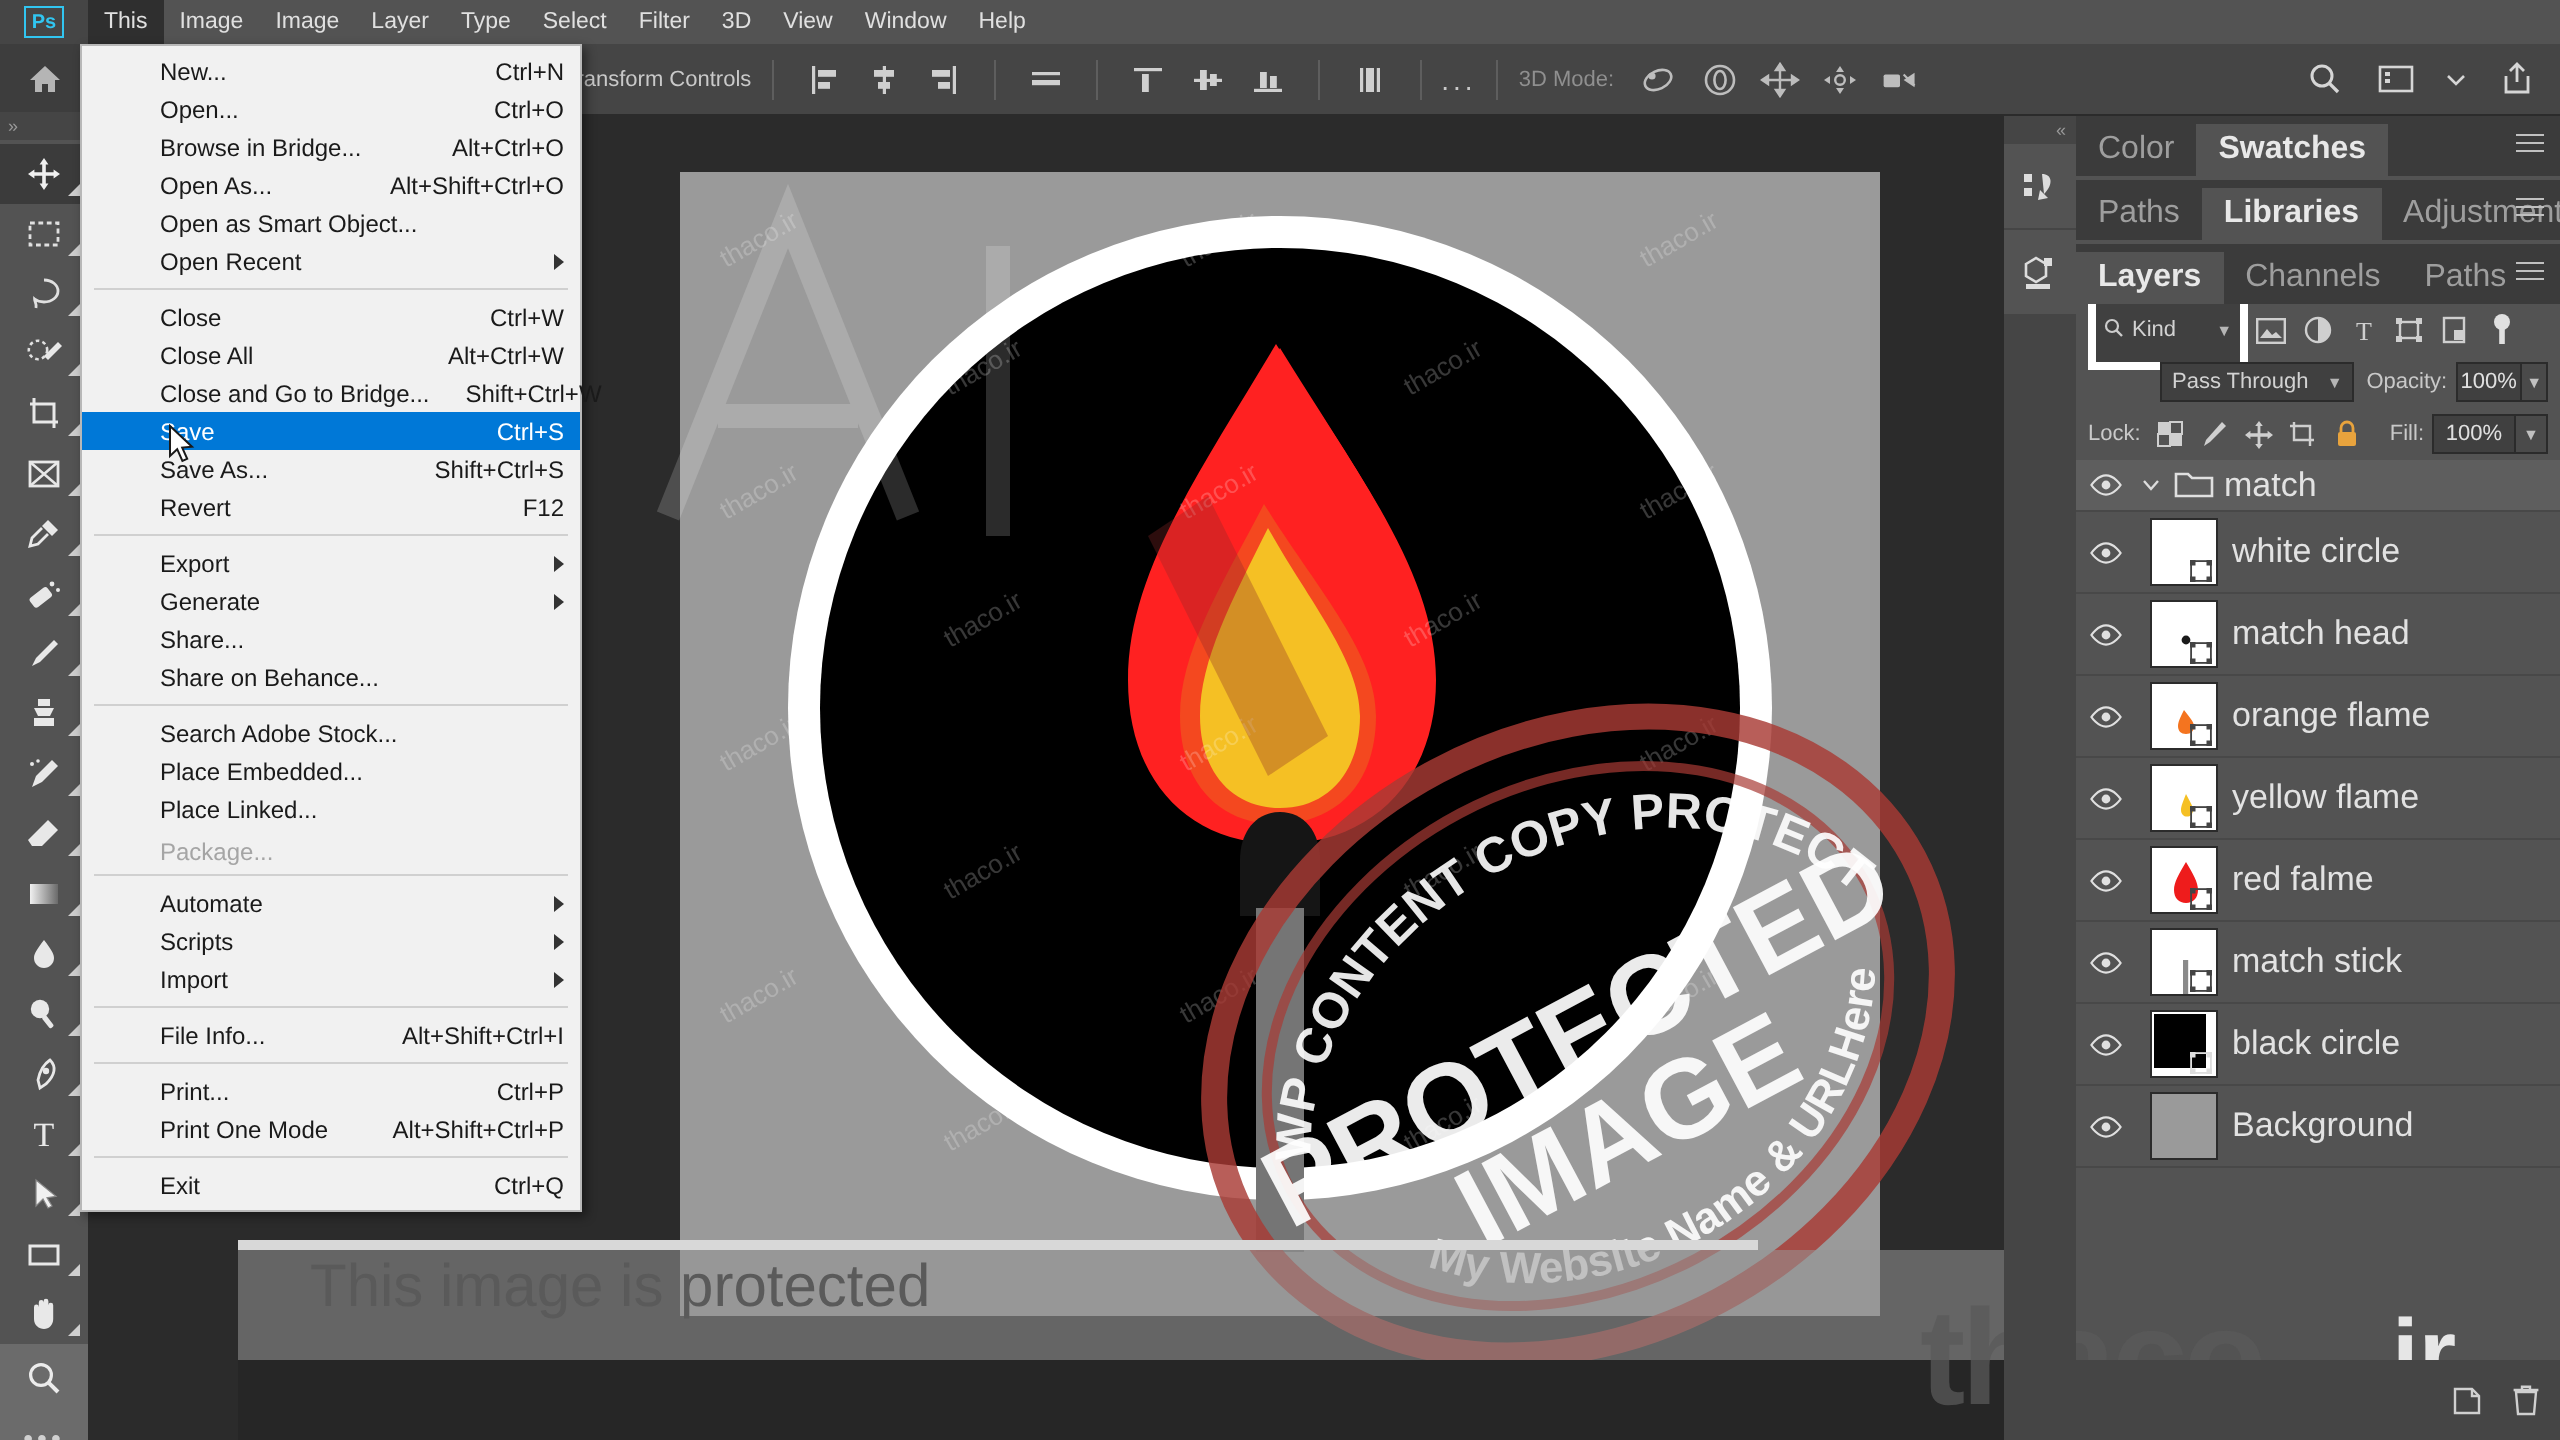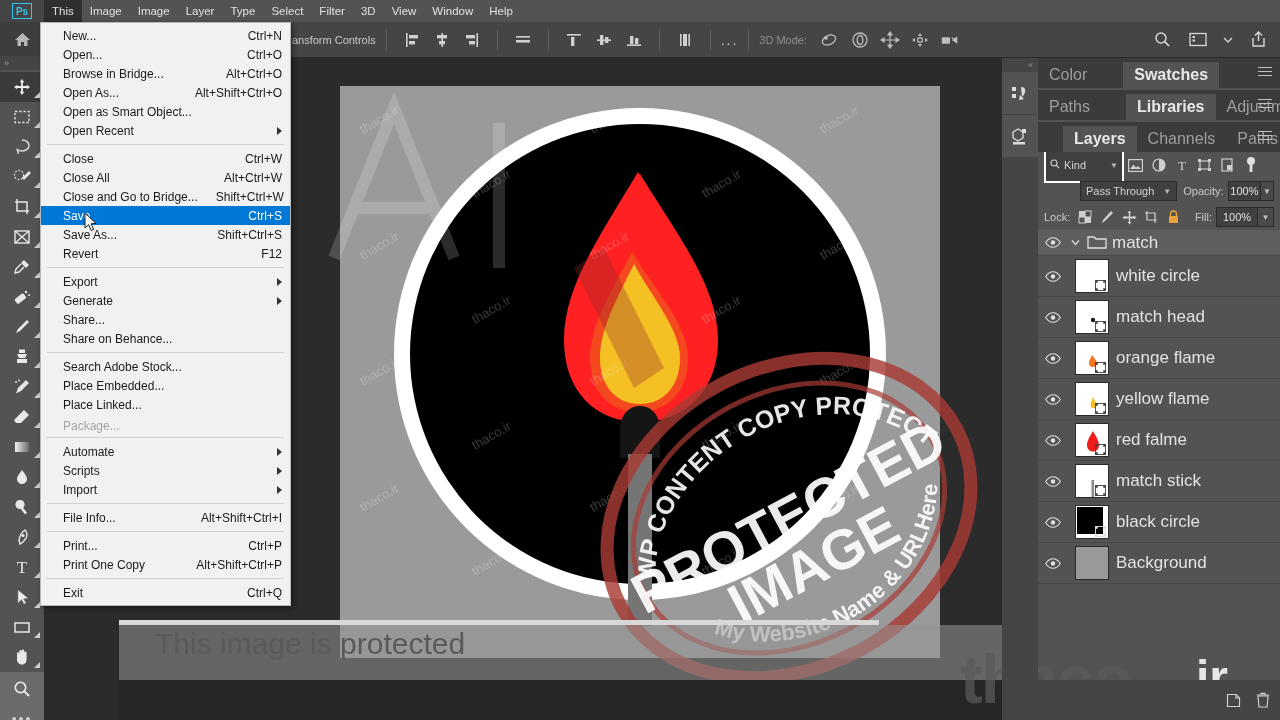--- a/index.html
+++ b/index.html
@@ -59,26 +59,26 @@
   
   .stamp { position:absolute; pointer-events:none; }
   .minidock { position:absolute; left:1002px; top:58px; width:36px; height:662px; background:#454545; }
   .mini-collapse { height:14px; color:#9a9a9a; font-size:9px; text-align:right; padding-right:5px; line-height:14px; }
   .mini-btn { width:36px; height:42px; background:#535353; display:flex; align-items:center; justify-content:center; margin-bottom:1px; }
 
   .panelcol { position:absolute; left:1038px; top:58px; width:242px; height:662px; }
 
   .panelhead { height:30px; background:#3b3b3b; display:flex; align-items:flex-end; position:relative; }
   .ptab { padding:0 11px; height:26px; line-height:26px; font-size:16px; color:#9e9e9e;text-align:right; }
-  .ptab.on { background:#535353; color:#e8e8e8; font-weight:bold;margin-left:25px; }
+  .ptab.on { background:#535353; color:#e8e8e8; font-weight:bold; }
   .pmenu { position:absolute; right:8px; top:9px; width:14px; }
   .pmenu i { display:block; height:1px; background:#c0c0c0; margin-bottom:3px; }
 
   .filterrow { height:26px; background:#535353; display:flex; align-items:center; padding:0 6px; gap:0; }
-  .kindsel { width:80px; height:20px; background:#404040; border:2px solid #ffffff; display:flex; align-items:center; padding:16px 4px; font-size:11px; color:#d2d2d2; }
+  .kindsel { width:80px; height:20px; background:#404040; border:4px solid #ffffff; display:flex; align-items:center; padding:16px 4px; font-size:11px; color:#d2d2d2; }
   .kindsel .cv { margin-left:auto; font-size:8px; color:#b5b5b5; }
   .ficon { width:23px; height:20px; display:flex; align-items:center; justify-content:center; }
 
   .blendrow { height:26px; background:#535353; display:flex; align-items:center; padding:0 6px;margin-left:36px; }
   .blendsel { width:120px; height:20px; background:#404040; border:1px solid #2b2b2b; display:flex; align-items:center; padding:0 5px; font-size:11px; color:#d2d2d2; }
   .blendsel .cv { margin-left:auto; font-size:8px; color:#b5b5b5; }
   .lbl { font-size:11px; color:#c9c9c9; margin:0 4px 0 6px; }
   .numfield { width:42px; height:20px; background:#404040; border:1px solid #2b2b2b; font-size:11px; color:#e0e0e0; display:flex; align-items:center; justify-content:center; }
   .stepv { width:16px; height:20px; background:#4a4a4a; border:1px solid #2b2b2b; border-left:none; display:flex; align-items:center; justify-content:center; font-size:8px; color:#c0c0c0; }
 
@@ -94,21 +94,21 @@
   .thumb { width:34px; height:34px; background:#fff; border:1px solid #2b2b2b; position:relative; overflow:hidden; }
   .lname { font-size:17px; color:#e2e2e2; white-space:nowrap; }
   .fxmark { position:absolute; right:2px; bottom:1px; width:11px; height:11px; }
 
   .panelfoot { position:absolute; left:0; bottom:0; width:242px; height:40px; background:#454545; display:flex; align-items:center; justify-content:flex-end; padding-right:8px; gap:12px; }
   .foot-ico { width:18px; height:18px; display:flex; align-items:center; justify-content:center; }
 
   
   .dropdown { position:absolute; left:40px; top:22px; width:251px; background:#f1f1f1; color:#1a1a1a;
               border:1px solid #b8b8b8; box-shadow:2px 2px 5px rgba(0,0,0,0.45); z-index:50; padding:3px 0; }
-  .mrow { height:19px; display:flex; align-items:center; padding:0 8px 0 22px; font-size:12px; color:#1a1a1a; position:relative; white-space:nowrap; }
+  .mrow { height:19px; display:flex; align-items:center; padding:0 8px 0 39px; font-size:12px; color:#1a1a1a; position:relative; white-space:nowrap; }
   .mrow.hl { background:#0078d7; color:#fff; }
   .mrow.dis { color:#a5a5a5;align-items:flex-end; }
   .mrow .acc { margin-left:auto; padding-left:18px; font-size:12px; }
   .mrow .arw { margin-left:auto; width:0; height:0; border-top:4px solid transparent; border-bottom:4px solid transparent; border-left:5px solid #333; }
   .msep { height:1px; background:#d0d0d0; margin:4px 6px; }
   .cursor { position:absolute; left:84px; top:212px; z-index:60; }
 </style>
 </head>
 <body>
 
@@ -986,21 +986,21 @@
     <div class="mrow">
         <span>File Info...</span>
         <span class="acc">Alt+Shift+Ctrl+I</span>
       </div>
     <div class="msep"></div>
     <div class="mrow">
         <span>Print...</span>
         <span class="acc">Ctrl+P</span>
       </div>
     <div class="mrow">
-        <span>Print One Copy</span>
+        <span>Print One Mode</span>
         <span class="acc">Alt+Shift+Ctrl+P</span>
       </div>
     <div class="msep"></div>
     <div class="mrow">
         <span>Exit</span>
         <span class="acc">Ctrl+Q</span>
       </div>
   </div>
 
   <svg class="cursor" width="16" height="22" viewBox="0 0 16 22">

